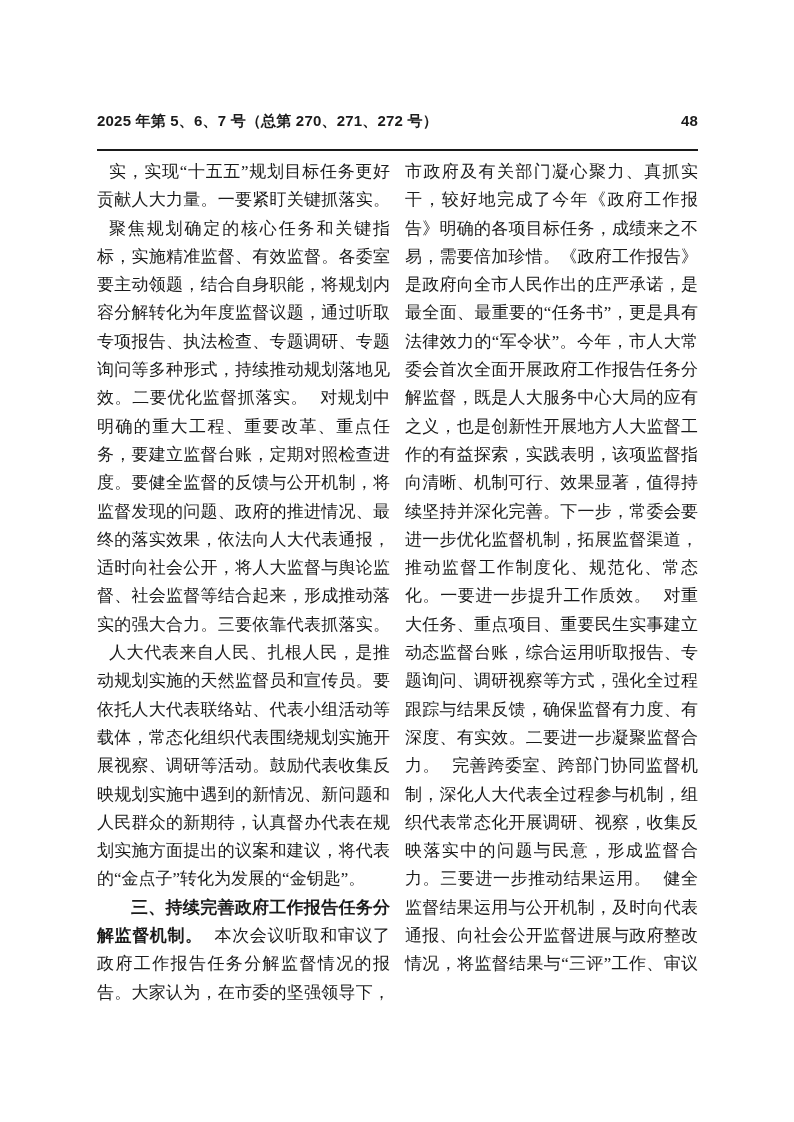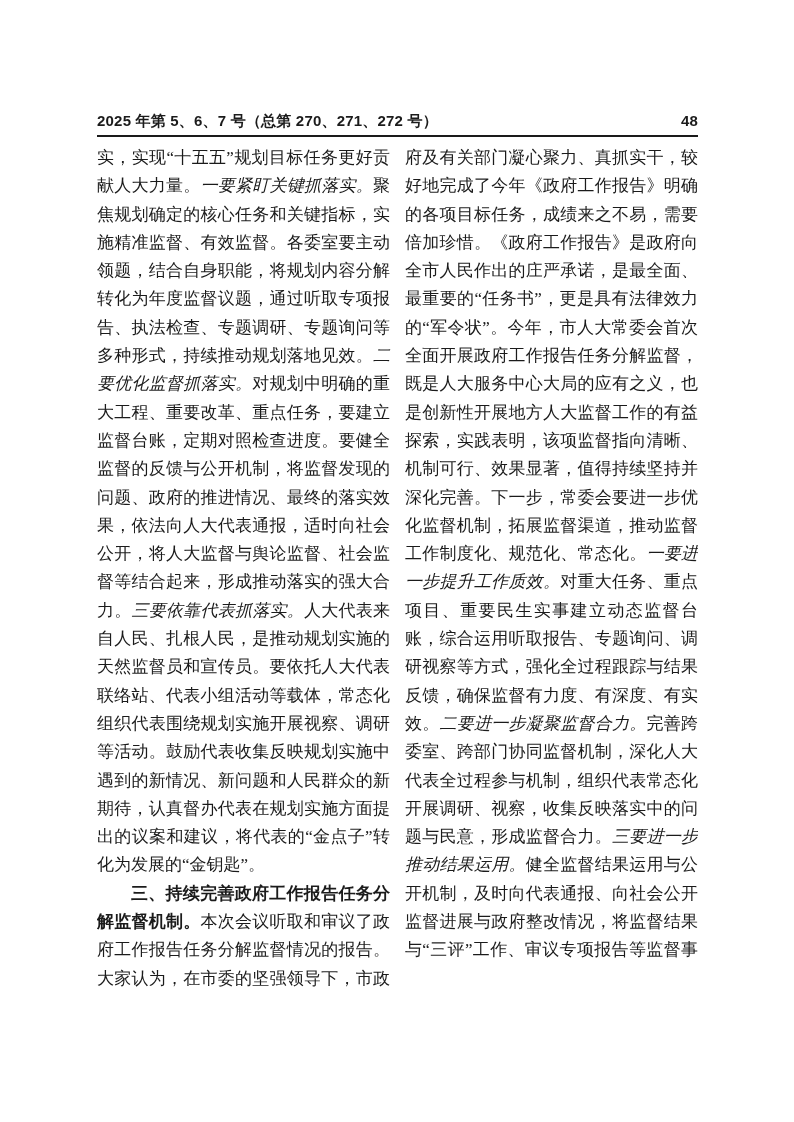--- a/index.html
+++ b/index.html
@@ -21,21 +21,21 @@
     position: absolute;
     left: 97px;
     top: 112px;
     width: 601px;
   }
   .page-header {
     display: flex;
     justify-content: space-between;
     align-items: flex-end;
     border-bottom: 2px solid #1a1a1a;
-    padding-bottom: 5px;
+    padding-bottom: 19px;
     font-family: "Liberation Sans", "DejaVu Sans", sans-serif;
     font-weight: bold;
     font-size: 15px;
     line-height: 18px;
     letter-spacing: 0.2px;
   }
   .article-text {
     margin-top: 7px;
     height: 855px;
     column-count: 2;
@@ -49,23 +49,23 @@
     overflow: hidden;
   }
   .para {
     margin: 0;
   }
   .para.indent {
     text-indent: 2em;
   }
   .seg-normal {
     font-family: "Liberation Serif", "DejaVu Serif", serif;
+    margin-left: 12px;
   }
   .seg-kaiti {
-    font-style: italic;
     font-weight: 500;
     margin-top: 10px;
   }
   .seg-heading {
     font-family: Liberation Sans, sans-serif;
     font-weight: bold;
     font-style: normal;
   }
 </style>
 </head>

